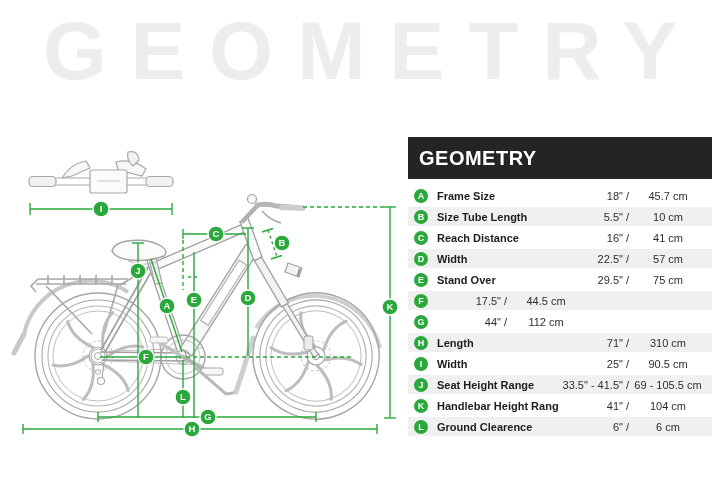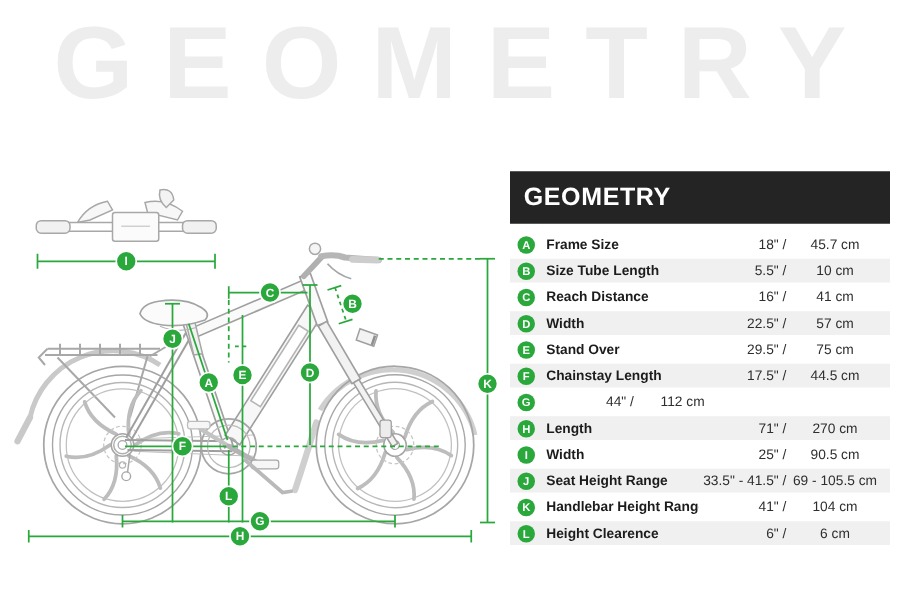--- a/index.html
+++ b/index.html
@@ -298,37 +298,36 @@
       </div>
       <div class="spec-row">
         <span class="badge">E</span>
         <span class="lbl">Stand Over</span>
         <span class="val-in">29.5"</span>
         <span class="val-sep">/</span>
         <span class="val-cm">75 cm</span>
       </div>
       <div class="spec-row alt">
         <span class="badge">F</span>
-        <span class="lbl">Chainstay Length</span>
         <span class="val-in">17.5"</span>
         <span class="val-sep">/</span>
         <span class="val-cm">44.5 cm</span>
       </div>
       <div class="spec-row">
         <span class="badge">G</span>
         <span class="val-in">44"</span>
         <span class="val-sep">/</span>
         <span class="val-cm">112 cm</span>
       </div>
       <div class="spec-row alt">
         <span class="badge">H</span>
         <span class="lbl">Length</span>
         <span class="val-in">71"</span>
         <span class="val-sep">/</span>
-        <span class="val-cm">270 cm</span>
+        <span class="val-cm">310 cm</span>
       </div>
       <div class="spec-row">
         <span class="badge">I</span>
         <span class="lbl">Width</span>
         <span class="val-in">25"</span>
         <span class="val-sep">/</span>
         <span class="val-cm">90.5 cm</span>
       </div>
       <div class="spec-row alt">
         <span class="badge">J</span>
@@ -339,19 +338,19 @@
       </div>
       <div class="spec-row">
         <span class="badge">K</span>
         <span class="lbl">Handlebar Height Range</span>
         <span class="val-in">41"</span>
         <span class="val-sep">/</span>
         <span class="val-cm">104 cm</span>
       </div>
       <div class="spec-row alt">
         <span class="badge">L</span>
-        <span class="lbl">Height Clearence</span>
+        <span class="lbl">Ground Clearence</span>
         <span class="val-in">6"</span>
         <span class="val-sep">/</span>
         <span class="val-cm">6 cm</span>
       </div>
     </div>
 </div>
 
 </body></html>

